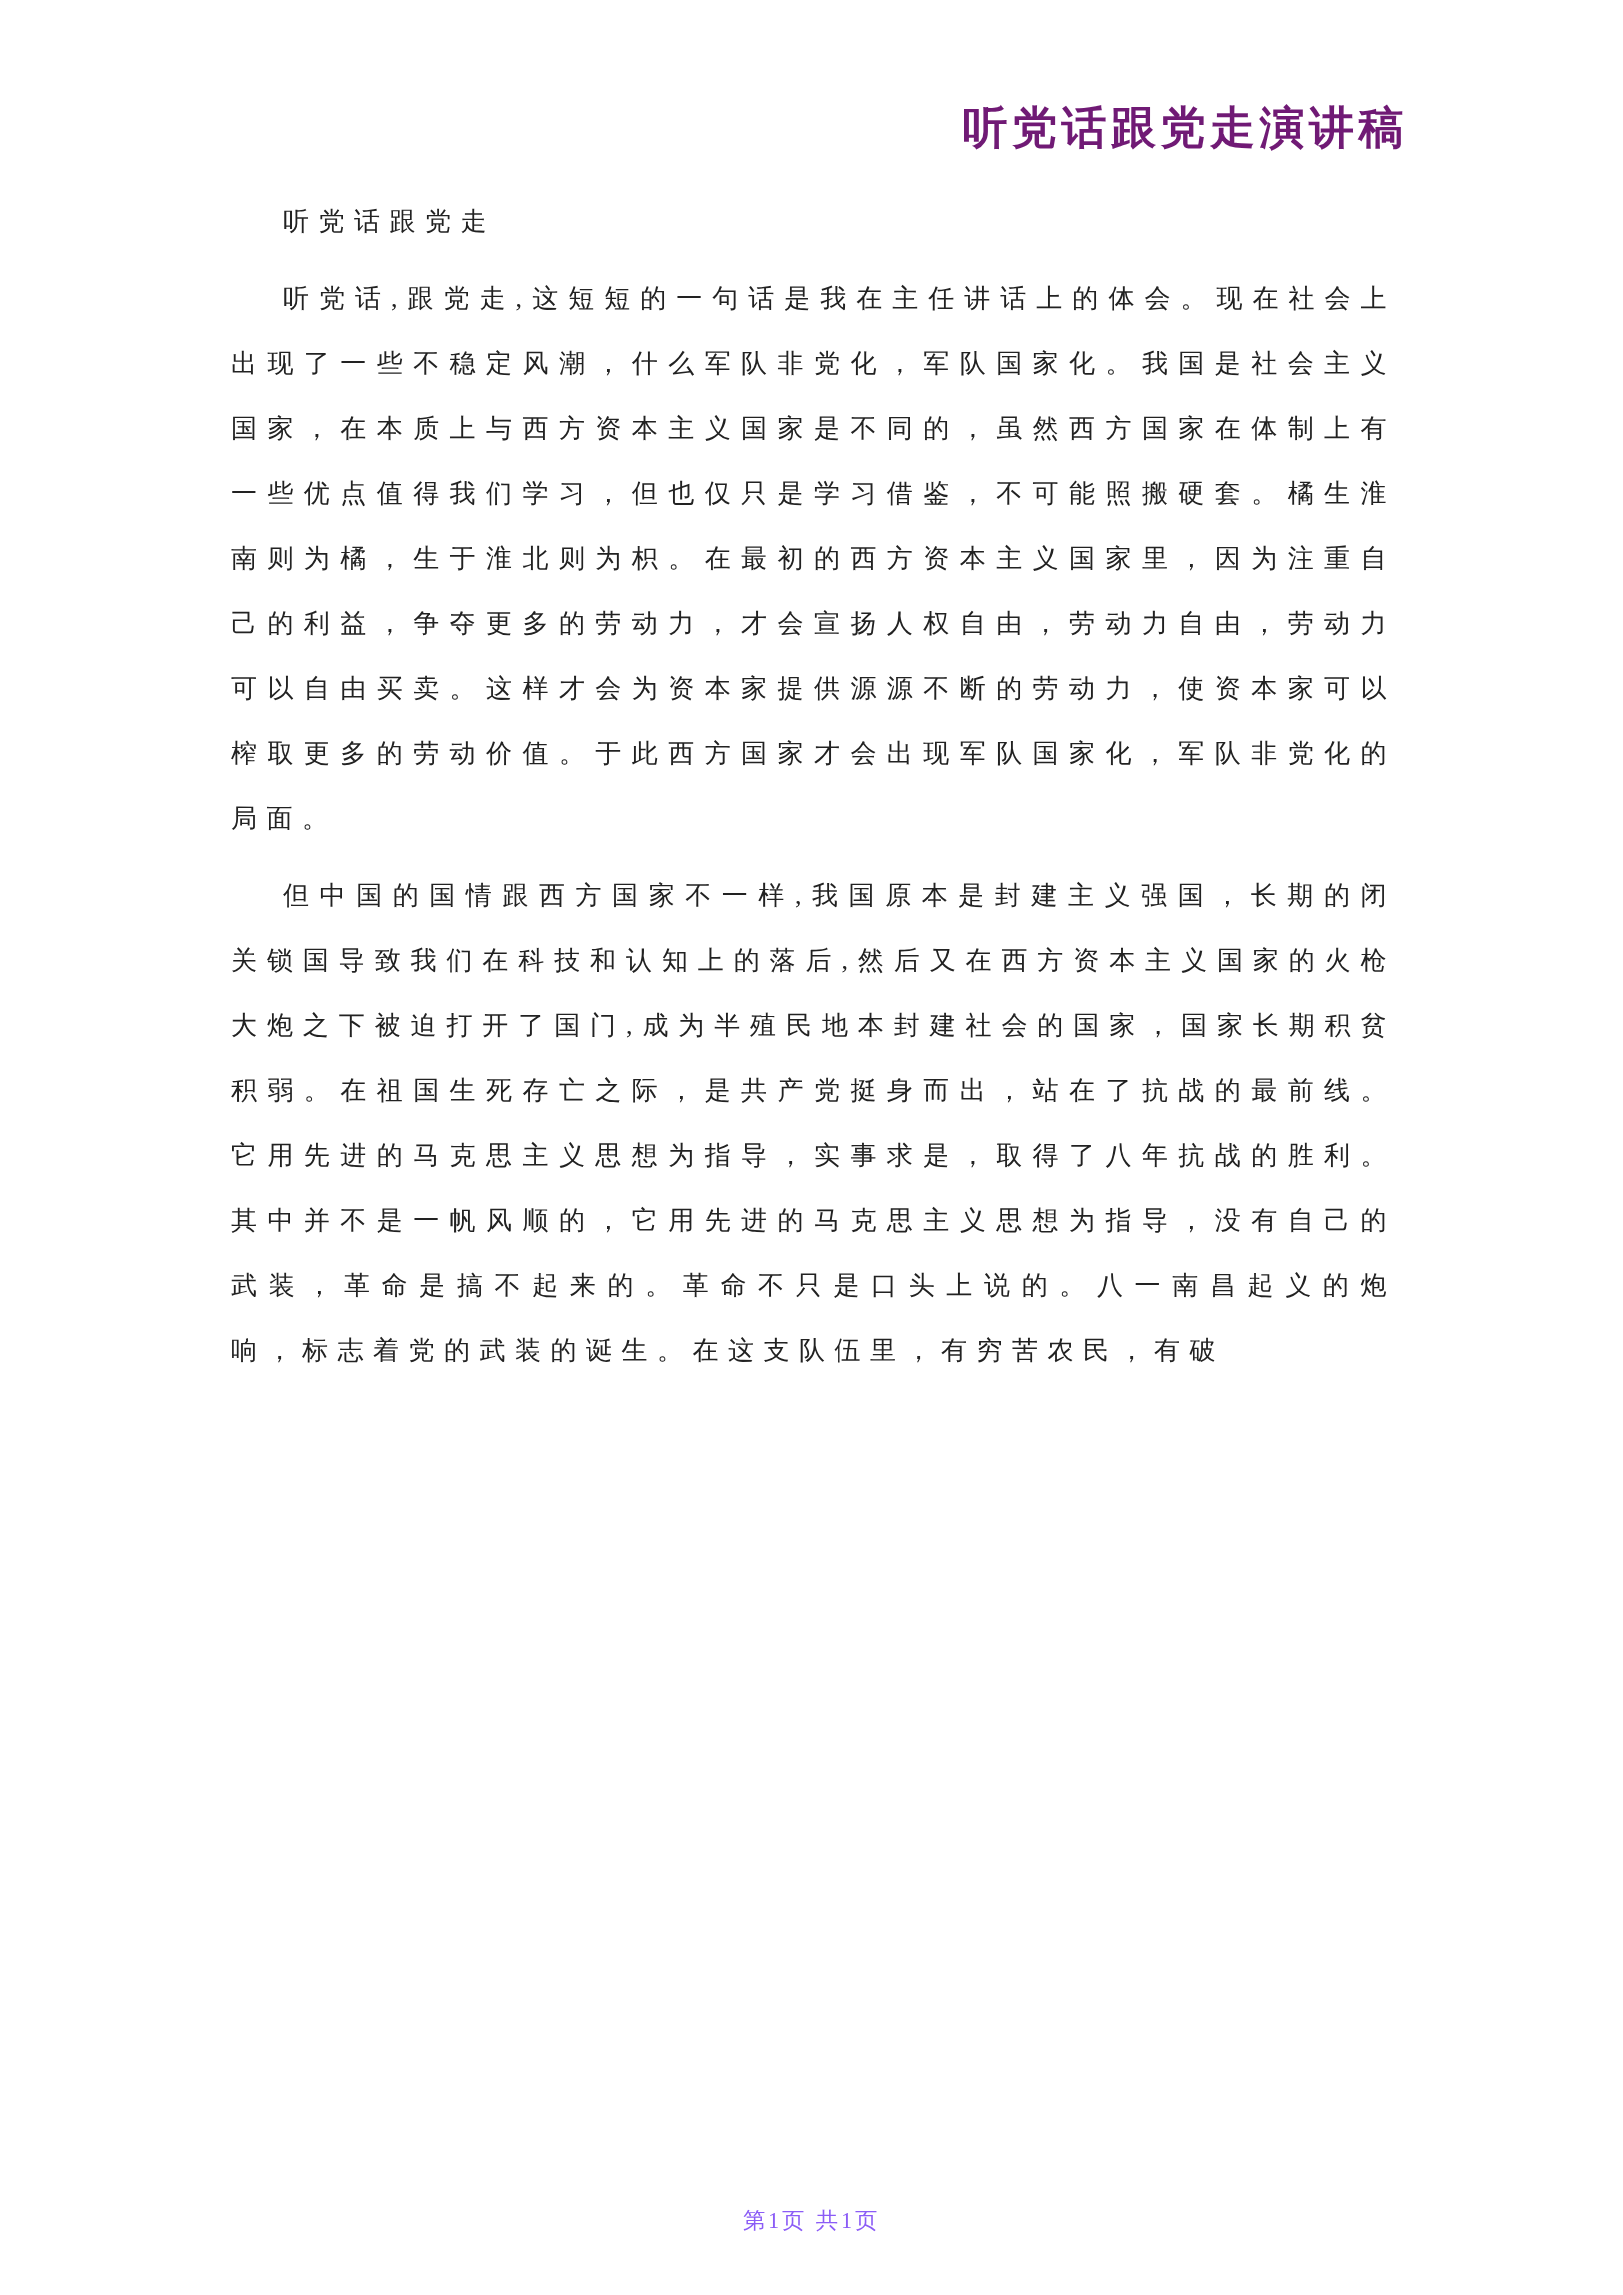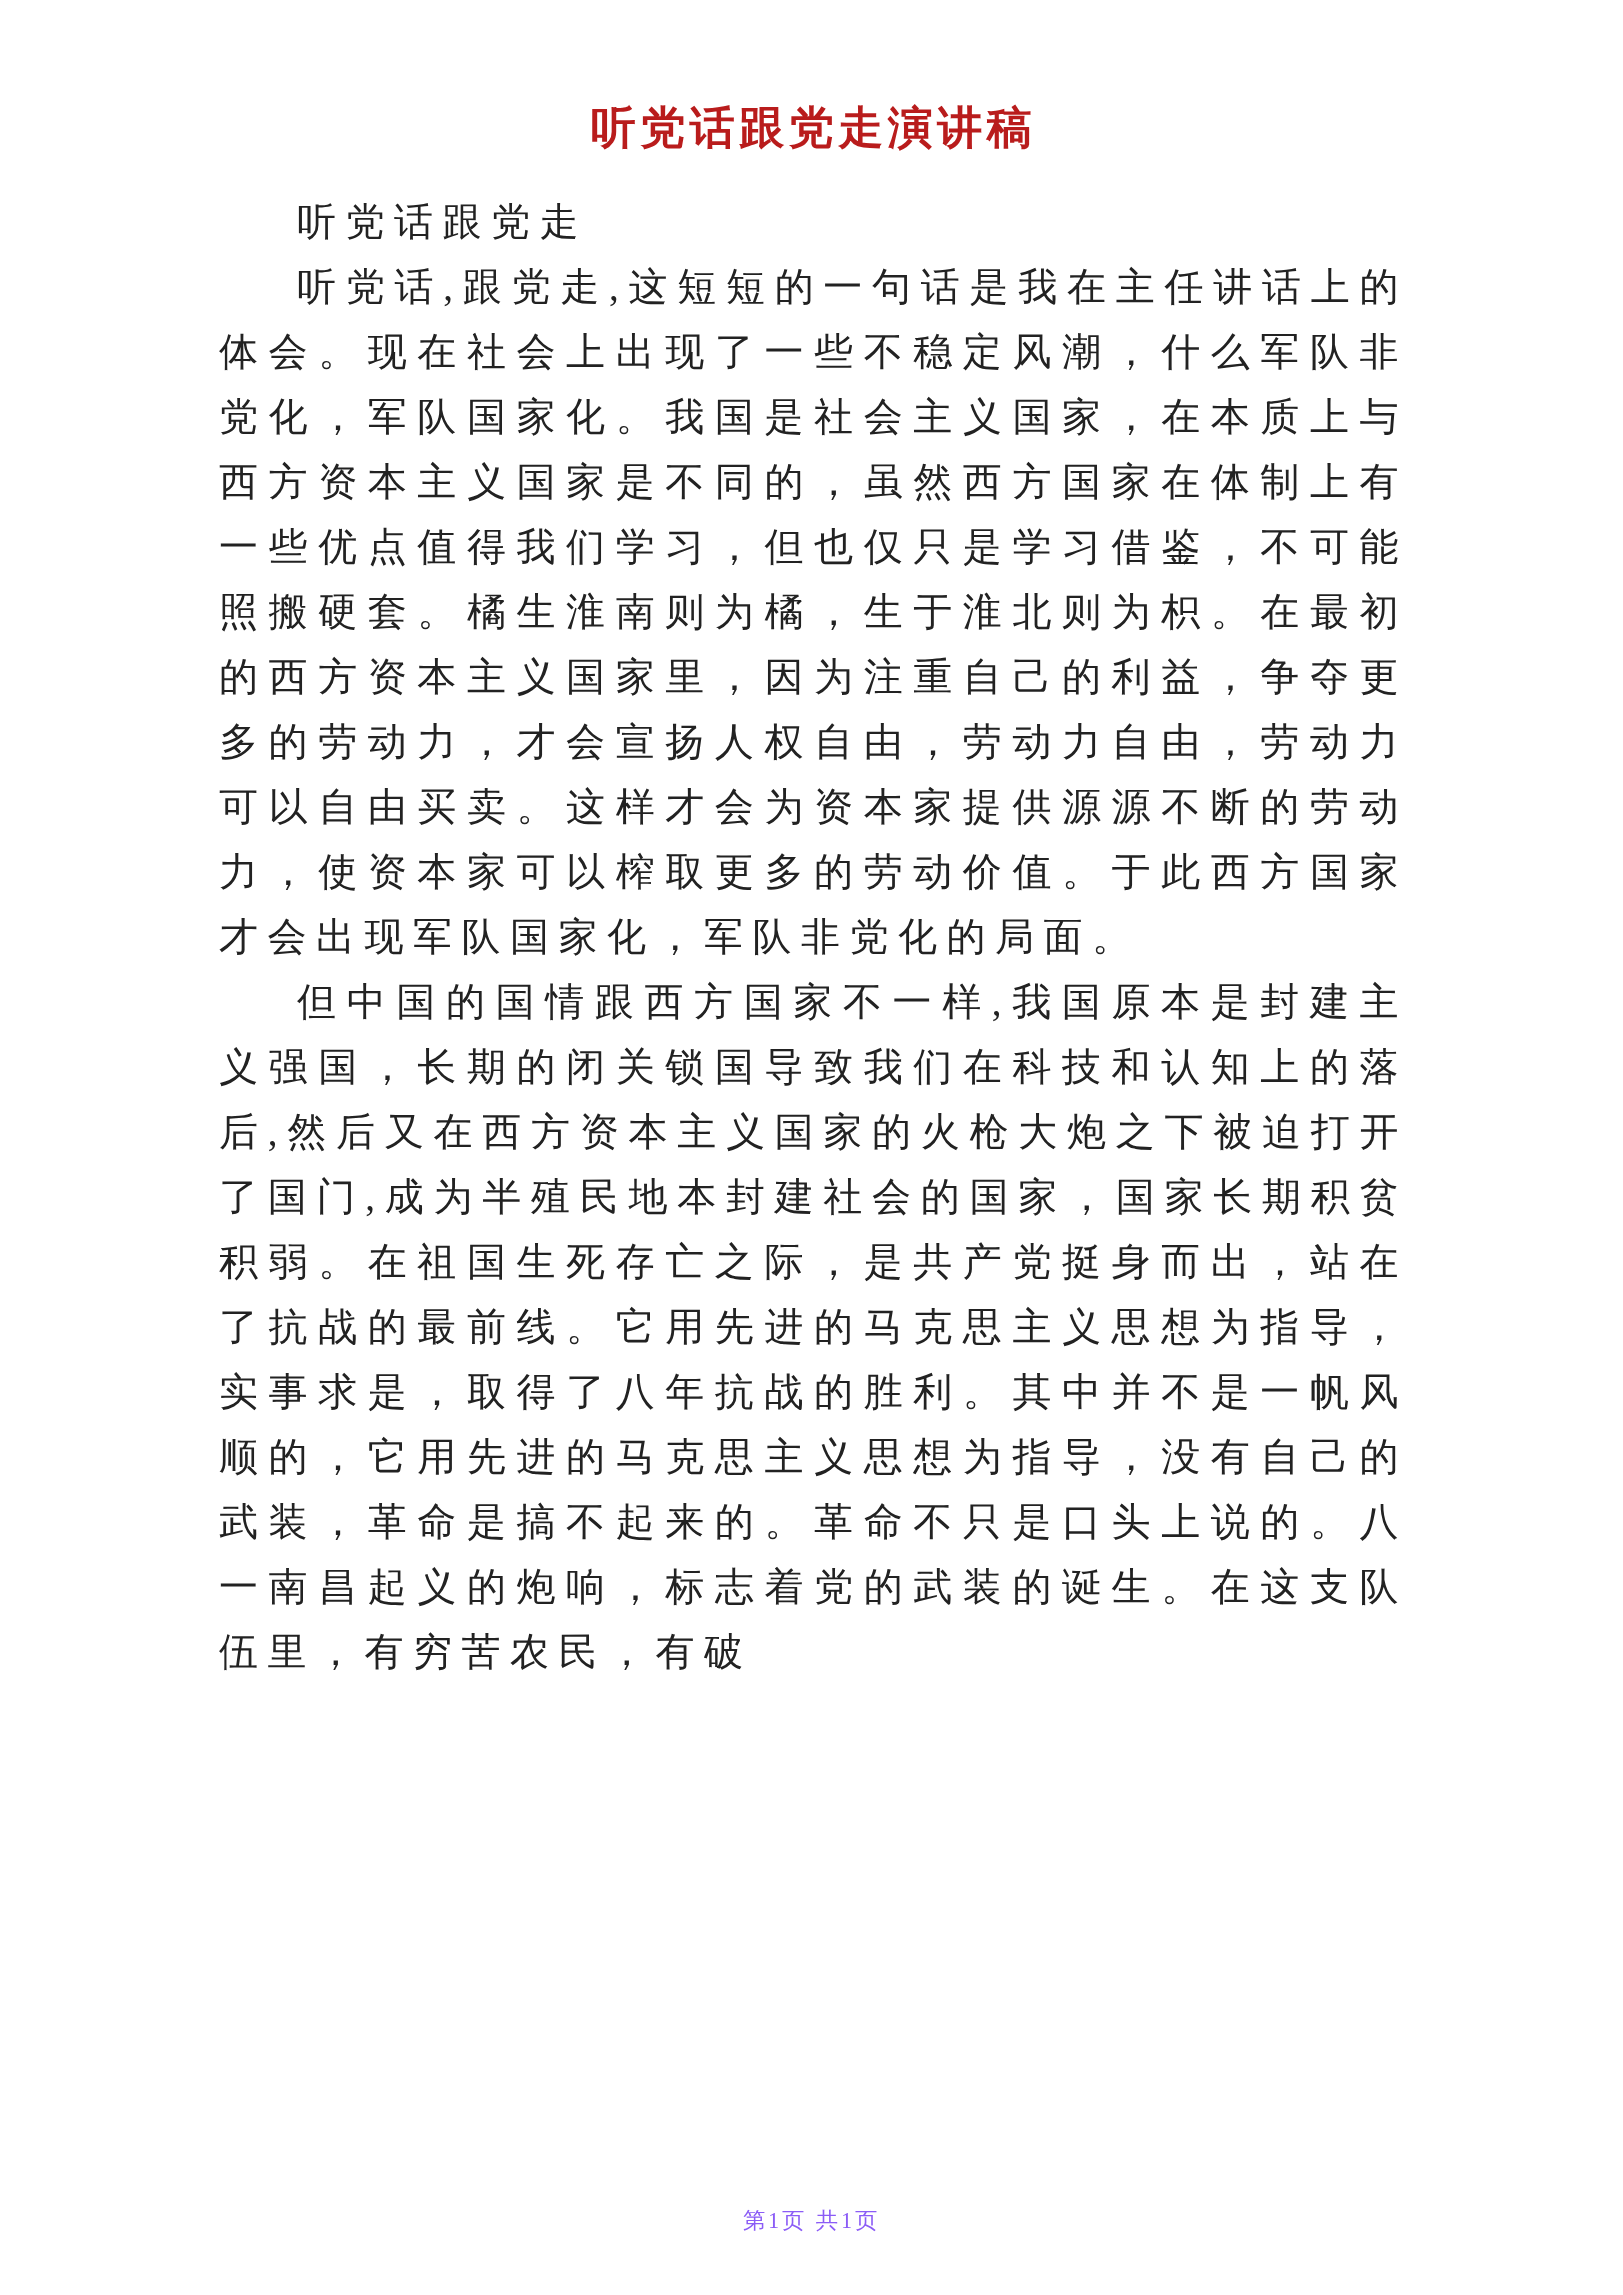--- a/index.html
+++ b/index.html
@@ -18,29 +18,29 @@
     overflow: hidden;
   }
   .content {
     position: absolute;
     left: 219px;
     right: 215px;
     top: 98px;
   }
   .doc-title {
     margin: 0 0 31px 0;
-    text-align: center;
+    text-align: right;
     font-size: 45px;
     font-weight: bold;
     letter-spacing: 4.5px;
-    color: #b91c1c;
+    color: #701a75;
   }
   .body-para {
-    margin: 0;
-    font-size: 39px;
+    margin: 12px;
+    font-size: 26px;
     line-height: 65px;
     letter-spacing: 9.5px;
     text-align: justify;
     text-indent: 2em;
     color: #222222;
     word-break: break-all;
   }
   .page-footer {
     position: absolute;
     left: 0;

